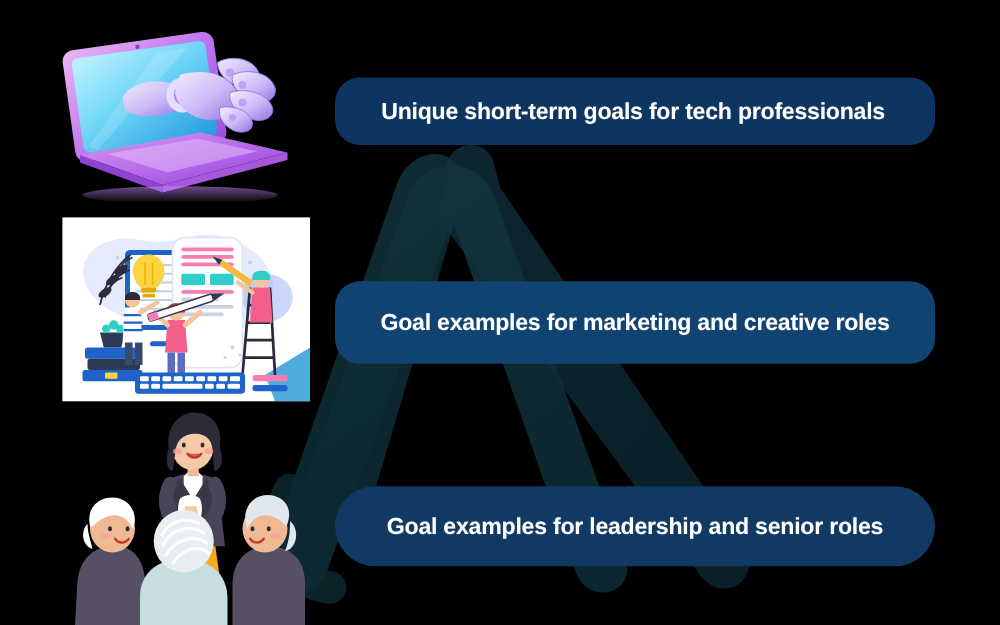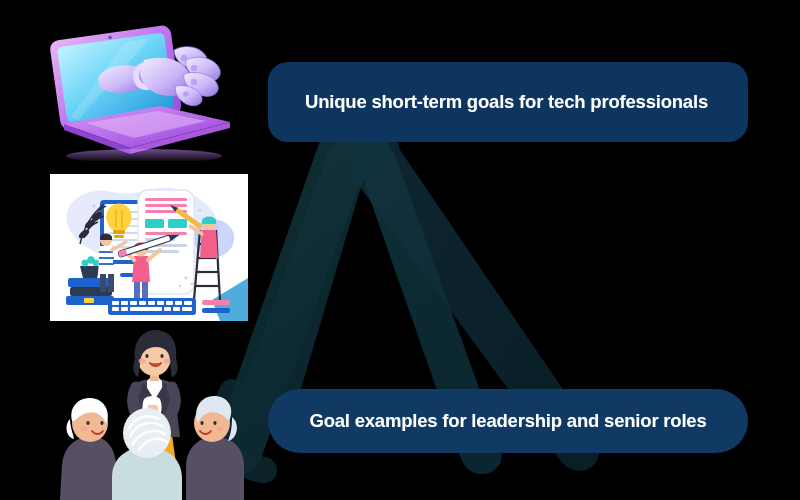--- a/index.html
+++ b/index.html
@@ -35,21 +35,21 @@
     left: 268px;
     width: 480px;
     display: flex;
     align-items: center;
     justify-content: center;
     border-radius: 20px;
     background: #123a63;
     box-sizing: border-box;
     padding: 0 14px;
   }
-  .pill-1 { top: 62px;  height: 80px; background: #0e3560; padding-left: 11px; }
+  .pill-1 { top: 62px;  height: 54px; background: #0e3560; padding-left: 11px; }
   .pill-2 { top: 225px; height: 66px; background: #114372; }
   .pill-3 { top: 389px; height: 64px; background: #103a64; border-radius: 32px; }
 
   .pill-text {
     color: #ffffff;
     font-size: 18.5px;
     font-weight: 700;
     letter-spacing: -0.2px;
     text-align: center;
     line-height: 1.2;
@@ -438,18 +438,21 @@
           <path d="M 86 126 C 94 114, 106 110, 116 118"></path>
         </g>
       </g>
     </svg>
   </div>
 
   <div class="pill pill-1">
     <span class="pill-text">Unique short-term goals for tech professionals</span>
   </div>
 
+  <div class="pill pill-2">
+    <span class="pill-text">Goal examples for marketing and creative roles</span>
+  </div>
 
   <div class="pill pill-3">
     <span class="pill-text">Goal examples for leadership and senior roles</span>
   </div>
 
 </div>
 
 </body></html>

